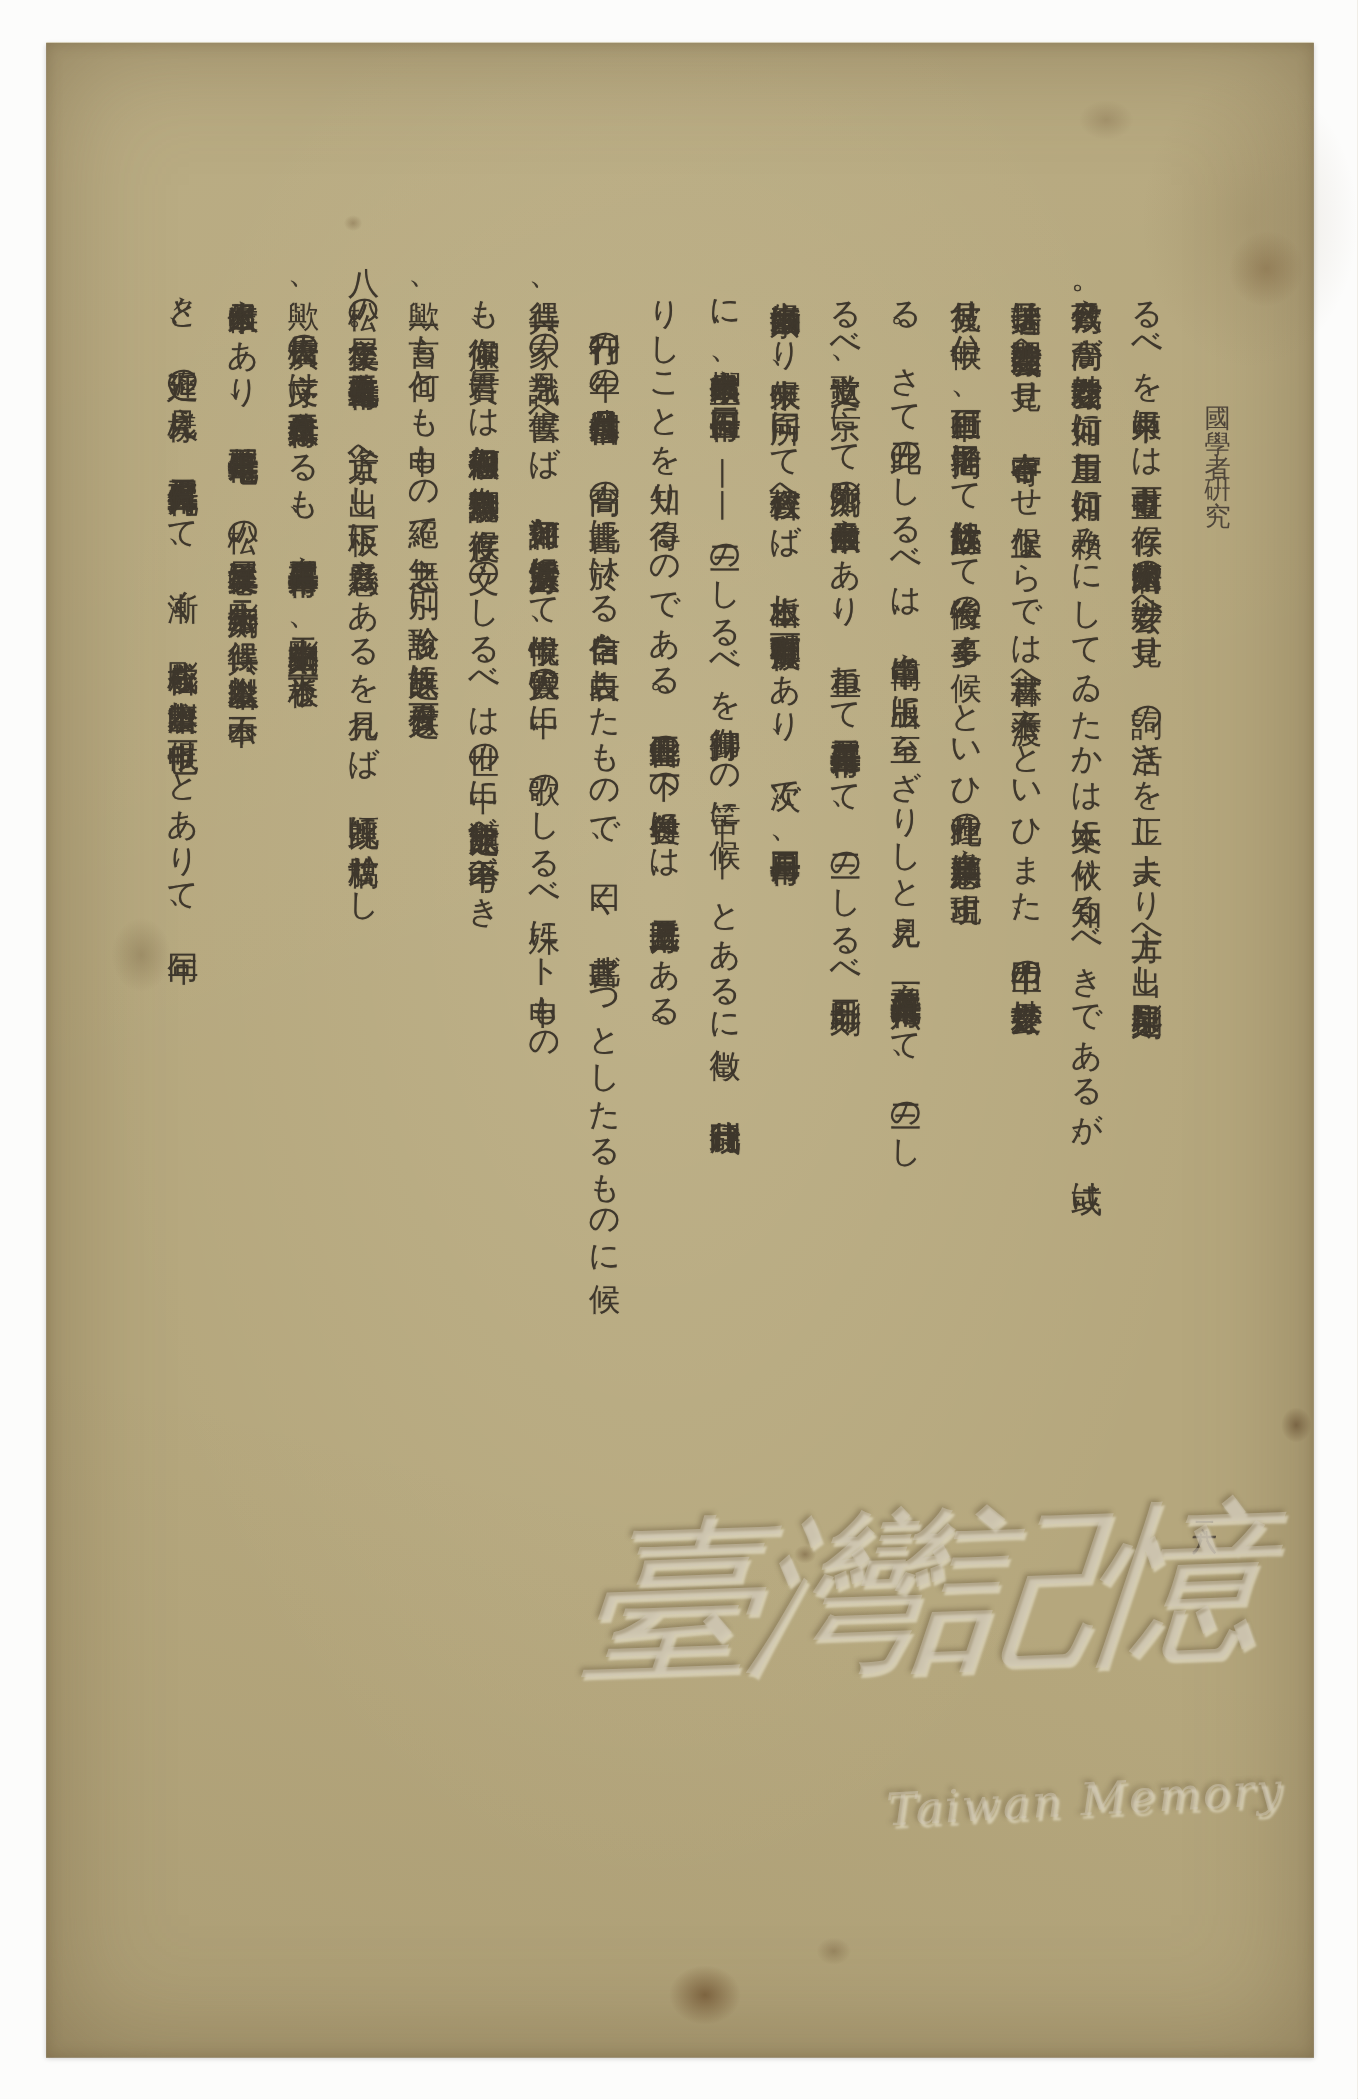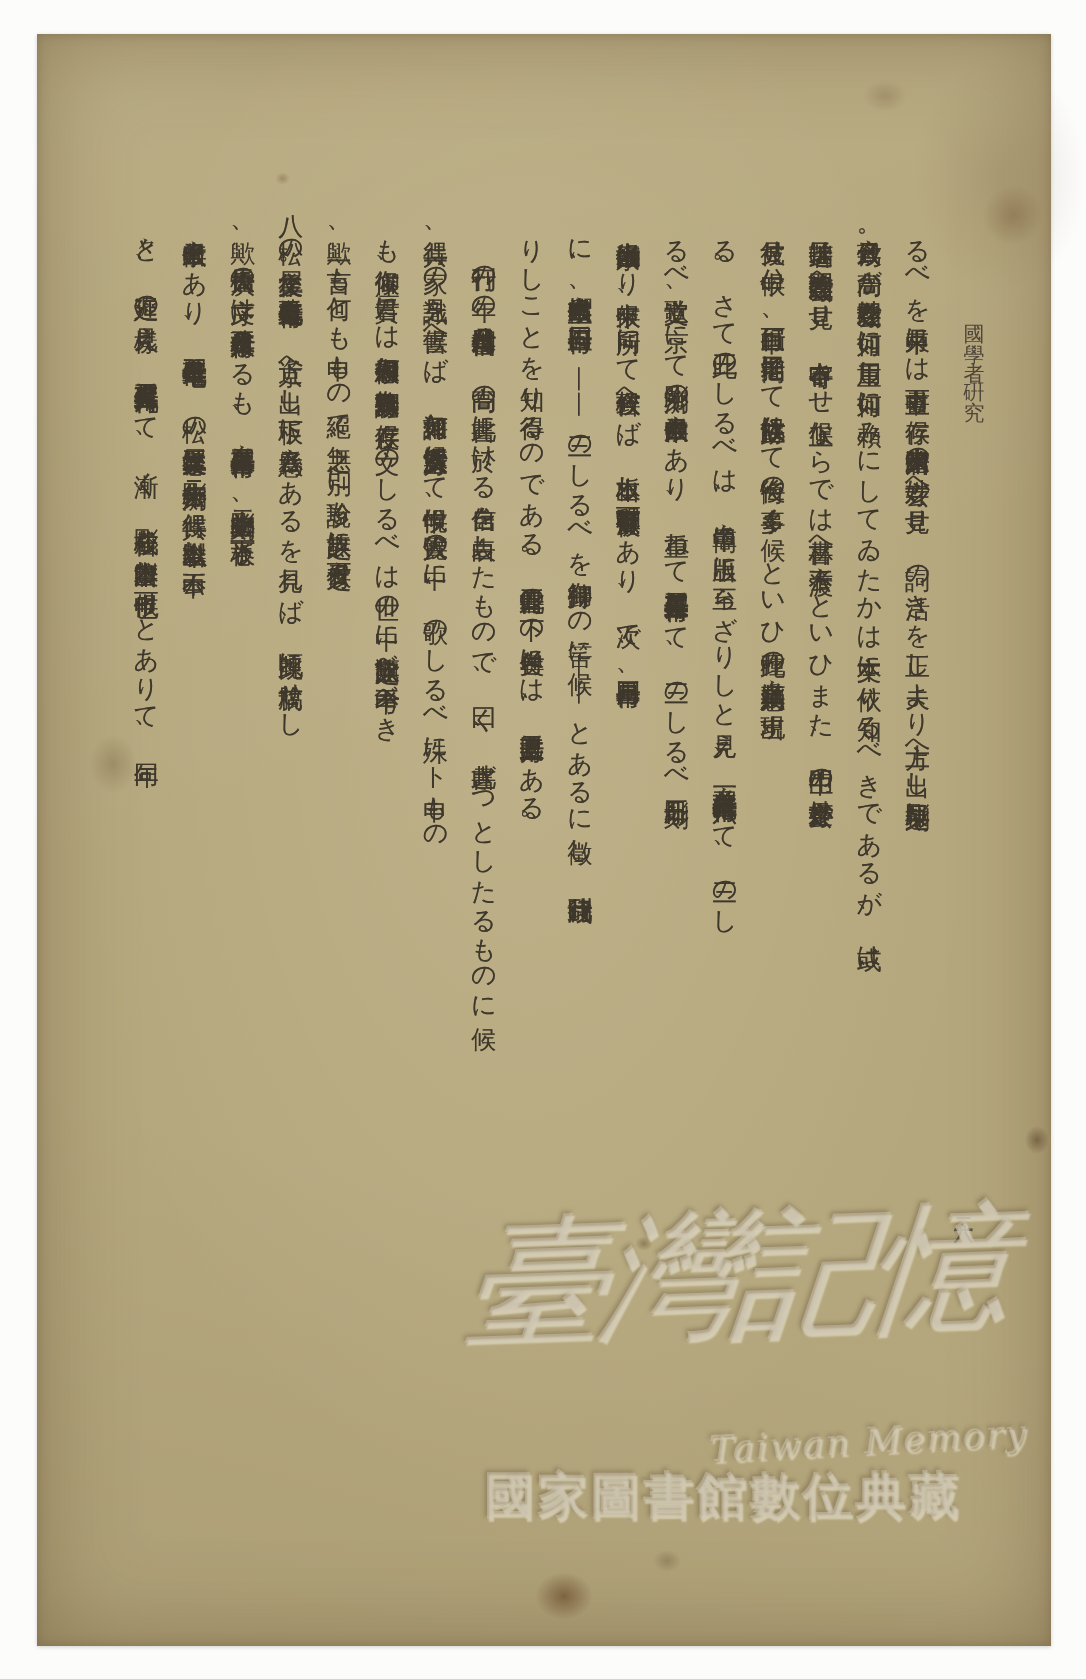--- a/index.html
+++ b/index.html
@@ -81,16 +81,15 @@
     <div class="stain s2"></div>
     <div class="stain s3"></div>
     <div class="stain s4"></div>
     <div class="stain s5"></div>
     <div class="stain s6"></div>
     <div class="stain s7"></div>
     <div class="stain s8"></div>
 
     <div class="wm wm-script">臺灣記憶</div>
     <div class="wm wm-latin">Taiwan Memory</div>
-    <div class="wm wm-inst">國家圖書館數位典藏</div>
 
   </div>
 </div>
 
 </body></html>

